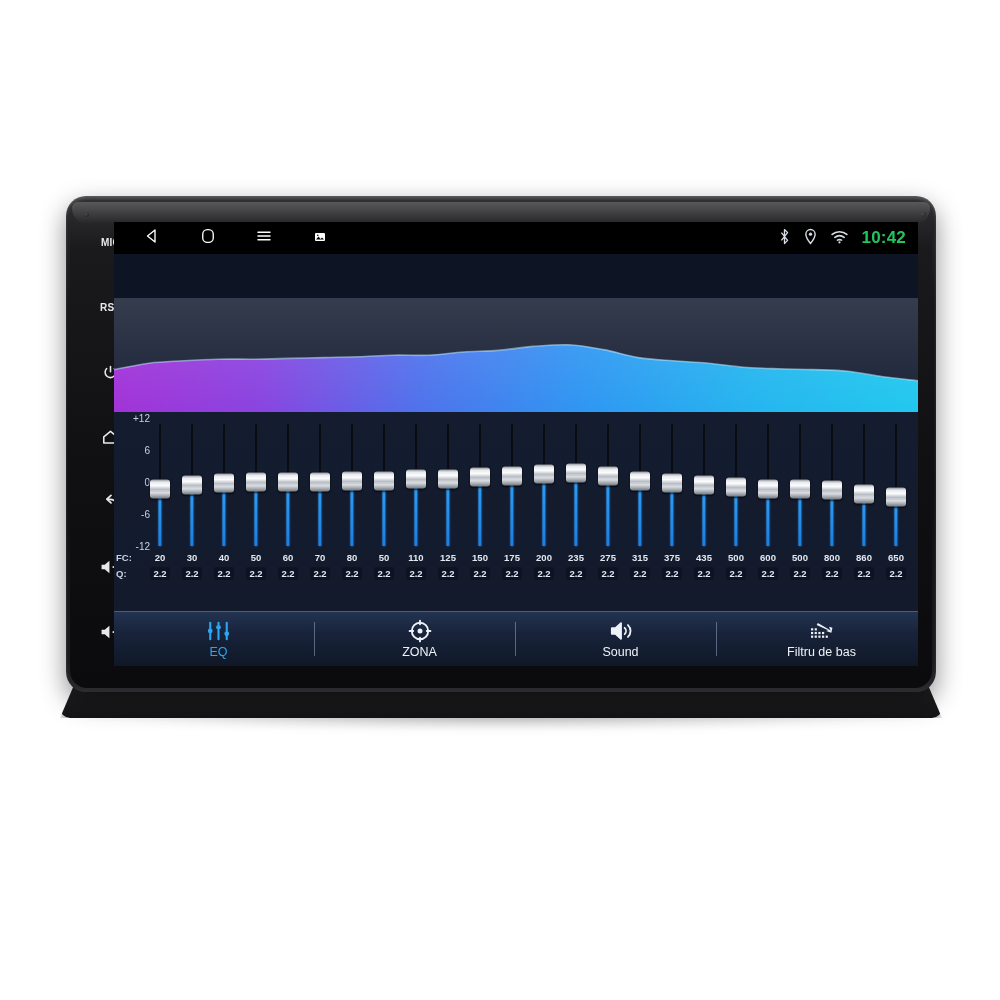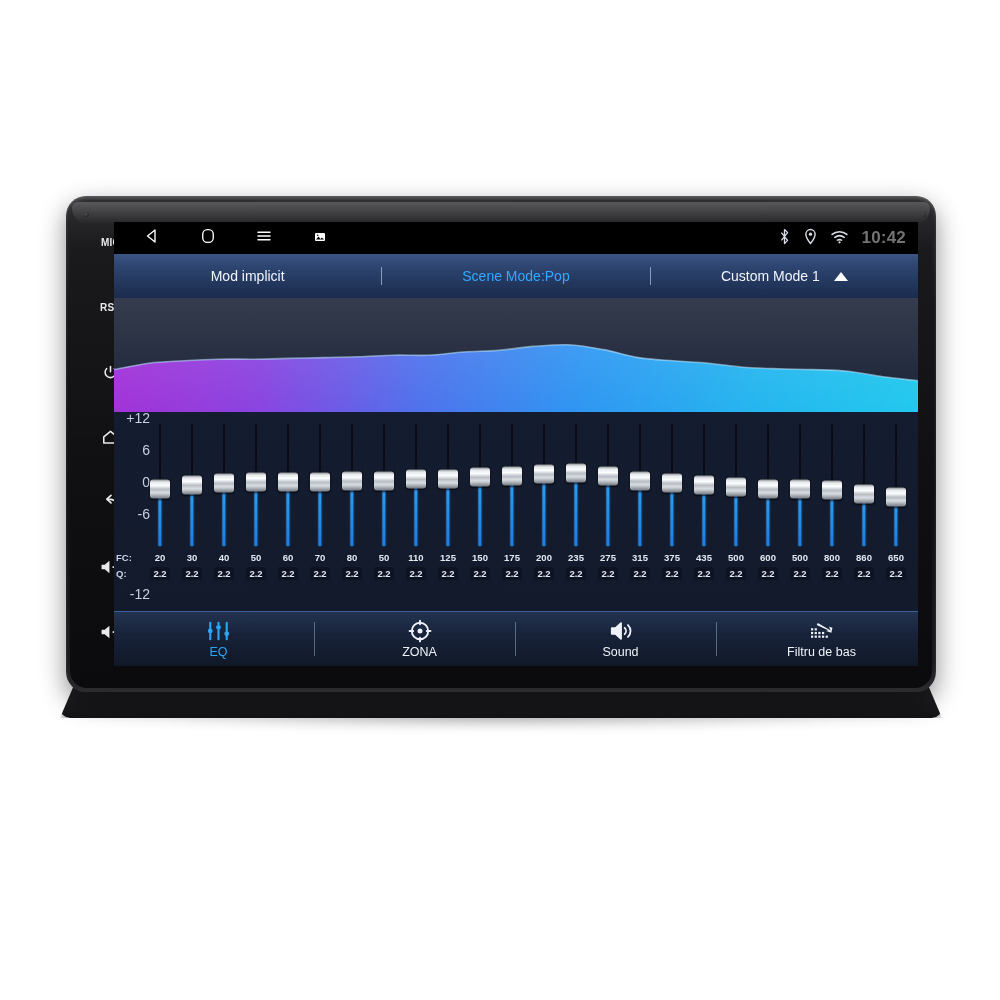--- a/index.html
+++ b/index.html
@@ -69,21 +69,21 @@
   
   .statusbar{
     position:absolute;left:0;top:0;width:100%;height:32px;background:#000000;
     display:flex;align-items:center;
   }
   .nav-icons{display:flex;align-items:center;gap:0px;padding-left:10px;}
   .nav-btn{width:56px;height:32px;display:flex;align-items:center;justify-content:center;}
   .status-right{
     margin-left:auto;display:flex;align-items:center;gap:13px;padding-right:12px;
   }
-  .clock{color:#737373;font-size:17px;font-weight:bold;letter-spacing:.2px;}
+  .clock{color:#22c55e;font-size:17px;font-weight:bold;letter-spacing:.2px;}
 
   
   .modebar{
     position:absolute;left:0;top:32px;width:100%;height:44px;
     background:linear-gradient(180deg,#3c5584 0%,#2d4570 28%,#22365c 70%,#1b2c4d 100%);
     border-bottom:1px solid #4a6aa0;
     display:flex;align-items:center;
   }
   .modebar .mode{
     flex:1;text-align:center;color:#f2f4f8;font-size:14px;position:relative;
@@ -105,21 +105,21 @@
   }
   .curve svg{display:block;width:100%;height:100%;}
 
   
   .eqpanel{
     position:absolute;left:0;top:190px;width:100%;height:200px;
     background:linear-gradient(180deg,#141c2f 0%,#121a2c 100%);
   }
   .axis{
     position:absolute;left:0;top:0;width:40px;height:160px;
-    color:#c8d2e4;font-size:14px;
+    color:#c8d2e4;font-size:10px;
   }
   .axis span{position:absolute;right:4px;transform:translateY(-50%);}
 
   .bands{
     position:absolute;left:30px;top:0;right:6px;height:200px;
     display:flex;align-items:stretch;
   }
   .band{
     flex:1;position:relative;display:flex;flex-direction:column;align-items:center;
   }
@@ -284,34 +284,20 @@
             <path d="M2.5 7.2 A13 13 0 0 1 19.5 7.2"></path>
             <path d="M5.6 10.6 A9 9 0 0 1 16.4 10.6"></path>
             <path d="M8.6 13.8 A5 5 0 0 1 13.4 13.8"></path>
             <circle cx="11" cy="16.3" r="1.3" fill="#d8dde6" stroke="none"></circle>
           </svg>
         </span>
         <span class="clock">10:42</span>
       </div>
     </div>
 
-    <div class="modebar">
-      <div class="mode">
-        <span>Mod implicit</span>
-      </div>
-      <div class="divider-v"></div>
-      <div class="mode accent">
-        <span>Scene Mode:Pop</span>
-      </div>
-      <div class="divider-v"></div>
-      <div class="mode">
-        <span>Custom Mode 1</span>
-        <span class="caret-up"></span>
-      </div>
-    </div>
 
     <div class="curve">
       <svg viewBox="0 0 804 114" preserveAspectRatio="none">
         <defs>
           <linearGradient id="curveGrad" x1="0" y1="0" x2="1" y2="0">
             <stop offset="0%" stop-color="#a233d8"></stop>
             <stop offset="18%" stop-color="#8a44e0"></stop>
             <stop offset="38%" stop-color="#4f72ec"></stop>
             <stop offset="58%" stop-color="#2f96f2"></stop>
             <stop offset="80%" stop-color="#25b6ef"></stop>
@@ -328,21 +314,21 @@
         <rect x="0" y="0" width="804" height="114" fill="url(#curveGradV)"></rect>
       </svg>
     </div>
 
     <div class="eqpanel">
       <div class="axis">
           <span style="top: 6px;">+12</span>
           <span style="top: 38px;">6</span>
           <span style="top: 70px;">0</span>
           <span style="top: 102px;">-6</span>
-          <span style="top: 134px; margin-top: 48px;">-12</span>
+          <span style="top: 134px;">-12</span>
         </div>
       <div class="bands">
           <div class="band">
             <div class="track">
               <div class="rail-top" style="height: 57.0667px; top: 6px;"></div>
               <div class="rail-bot" style="height: 54.9333px;"></div>
               <div class="thumb" style="top: 71.0667px;"></div>
             </div>
             <div class="fcrow">20</div>
             <div class="qrow"><span>2.2</span></div>

